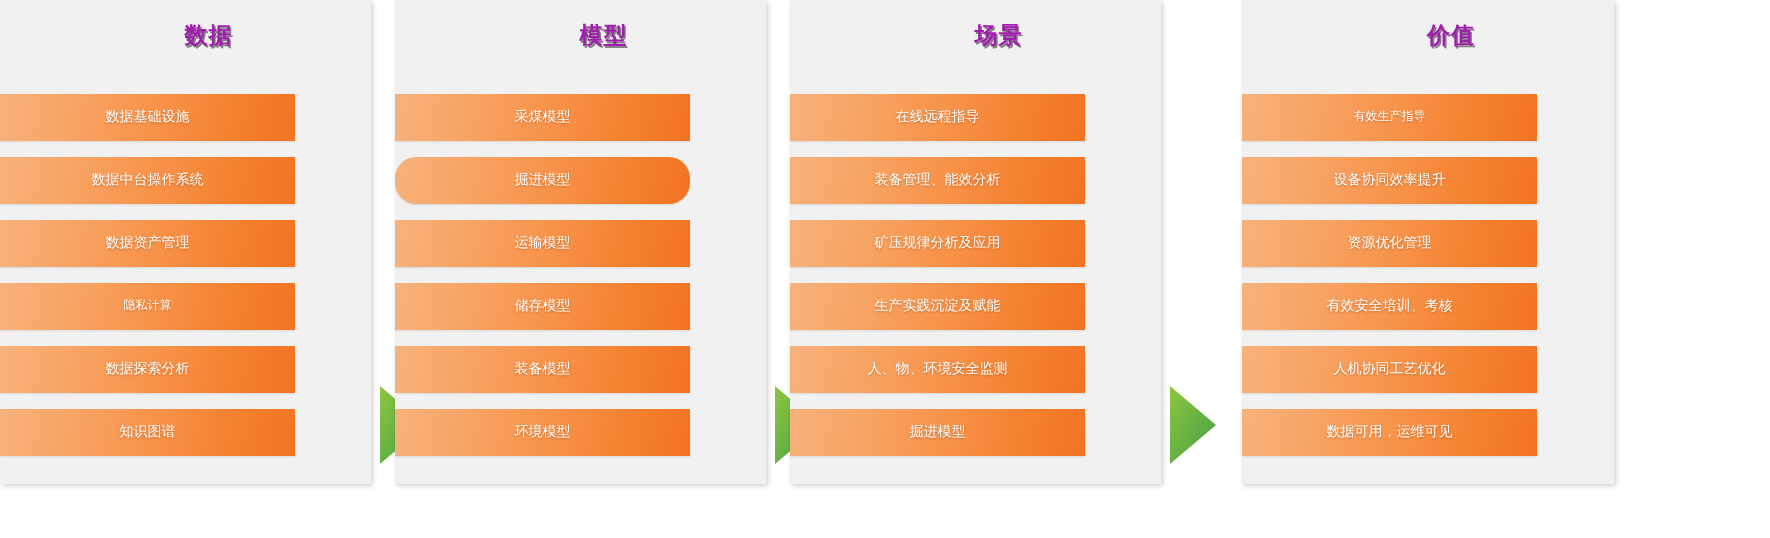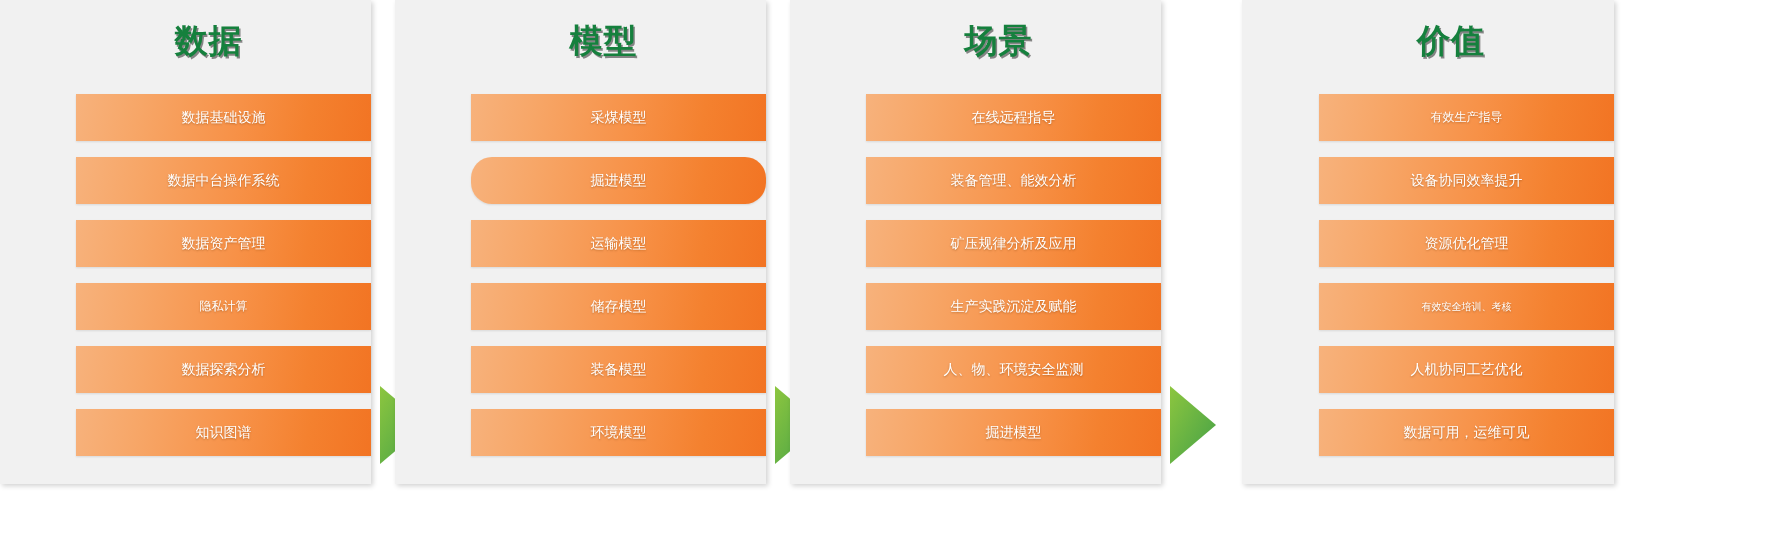--- a/index.html
+++ b/index.html
@@ -24,38 +24,39 @@
     height: 484px;
     background: #f1f1f1;
     box-shadow: 2px 2px 5px rgba(0,0,0,0.18);
   }
   .panel-title {
     position: absolute;
     left: 0;
     right: 0;
     top: 24px;
     text-align: center;
-    font-size: 33px;
+    font-size: 23px;
     font-weight: bold;
-    color: #15803d;
+    color: #a21caf;
     letter-spacing: 1px;
     text-shadow: 1.5px 1.5px 0 rgba(0,0,0,0.45);
     line-height: 1;
     padding-left: 46px;
   }
 
   .items {
     position: absolute;
     left: 0;
     right: 0;
     top: 94px;
     display: flex;
     flex-direction: column;
-    align-items: flex-end;
+    align-items: flex-start;
     gap: 16px;
+    font-family: Liberation Mono, monospace;
   }
 
   .pill {
     height: 47px;
     line-height: 47px;
     text-align: center;
     color: #ffffff;
     font-size: 25px;
     font-weight: normal;
     white-space: nowrap;
@@ -163,19 +164,19 @@
       <polygon points="0,0 46,39 0,78" fill="url(#g-arrow-2)"></polygon>
     </svg>
   </div>
 
   <div class="panel" id="panel-3">
     <div class="panel-title">价值</div>
     <div class="items">
       <div class="pill" style="font-size: 12px;">有效生产指导</div>
       <div class="pill" style="font-size: 14px;">设备协同效率提升</div>
       <div class="pill" style="font-size: 14px;">资源优化管理</div>
-      <div class="pill" style="font-size: 10px;">有效安全培训、考核</div>
+      <div class="pill" style="font-size: 14px;">有效安全培训、考核</div>
       <div class="pill" style="font-size: 14px;">人机协同工艺优化</div>
       <div class="pill" style="font-size: 14px;">数据可用，运维可见</div>
     </div>
   </div>
 
 </div>
 
 </body></html>

